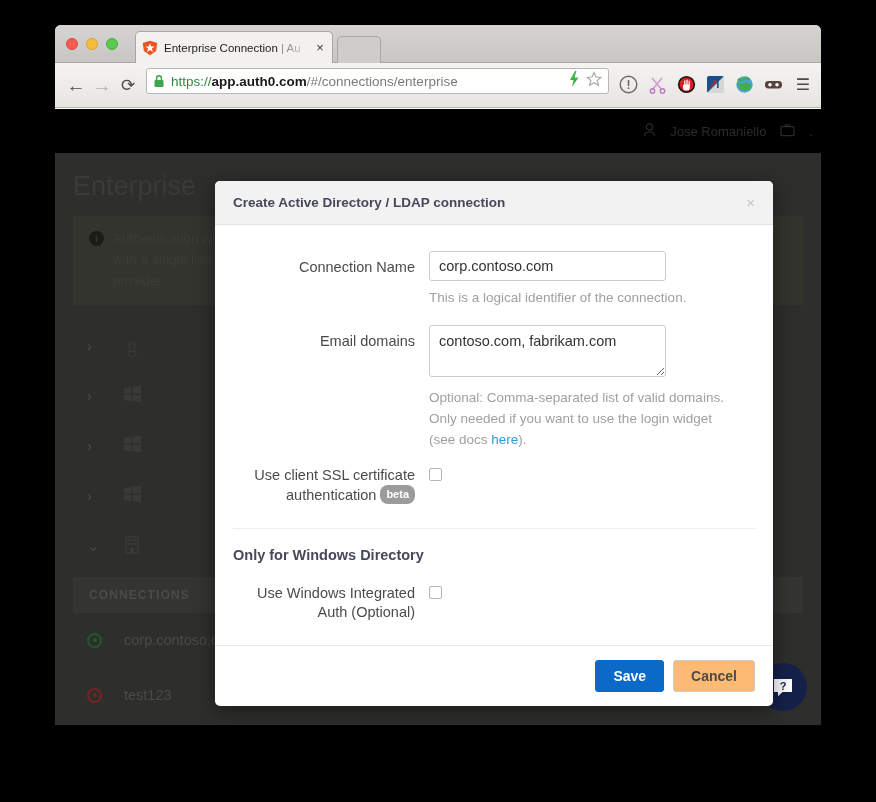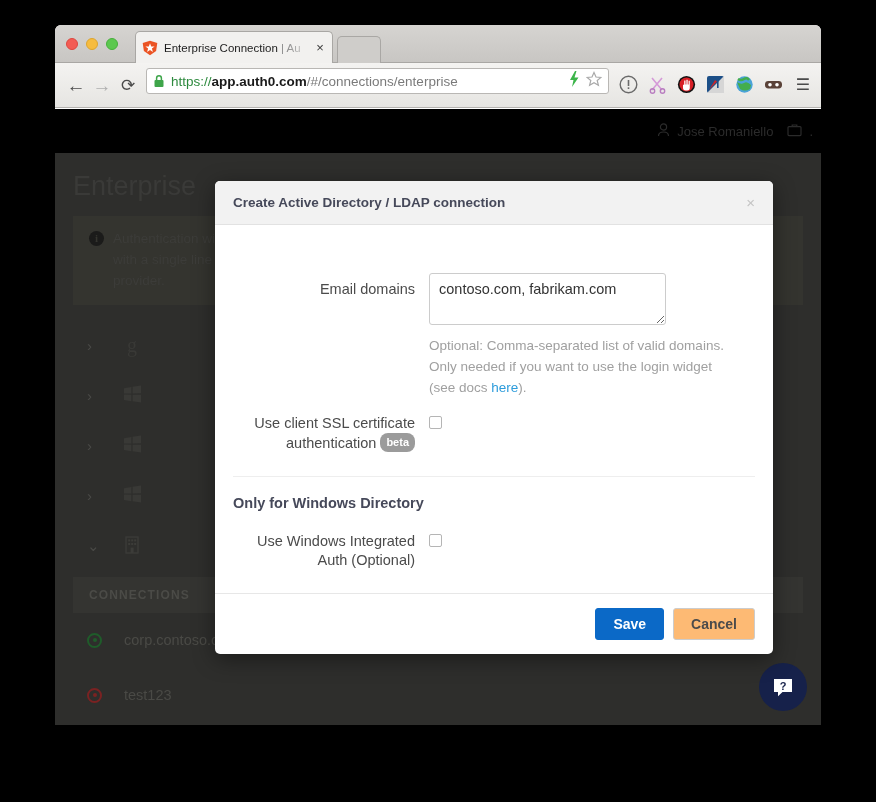--- a/index.html
+++ b/index.html
@@ -117,21 +117,21 @@
     background: #2e2e2c;
     overflow: hidden;
   }
   #app-topbar {
     height: 44px; background: #000;
     display: flex; align-items: center;
     justify-content: flex-end;
     padding-right: 8px; gap: 14px;
   }
   .topbar-item {
-    display: flex; align-items: center; gap: 7px;
+    display: flex; align-items: center; gap: 14px;
     font-size: 13px; color: #2b2b2b;
     cursor: pointer; white-space: nowrap;
   }
   #page-body { position: relative; padding: 0 18px; }
   #page-title {
     font-size: 27px; color: #3a3a38;
     font-weight: normal;
     margin: 18px 0 14px 0;
   }
   #info-box {
@@ -483,22 +483,29 @@
   </div>
 
   <div id="modal">
     <div id="modal-header">
       <span id="modal-title">Create Active Directory / LDAP connection</span>
       <span id="modal-close">×</span>
     </div>
 
     <div id="modal-body">
 
-
-      <div class="form-row" style="margin-top:22px;">
+      <div class="form-row">
+        <div class="form-label">Connection Name</div>
+        <div class="form-field">
+          <input class="txt" type="text" value="corp.contoso.com" style="">
+          <p class="help">This is a logical identifier of the connection.</p>
+        </div>
+      </div>
+
+      <div class="form-row" style="margin-top:16px;">
         <div class="form-label">Email domains</div>
         <div class="form-field">
           <textarea class="txt" style="">contoso.com, fabrikam.com</textarea>
           <p class="help">
             <span>Optional: Comma-separated list of valid domains.</span><br>
             <span>Only needed if you want to use the login widget</span><br>
             <span>(see docs </span><a href="#">here</a><span>).</span>
           </p>
         </div>
       </div>

